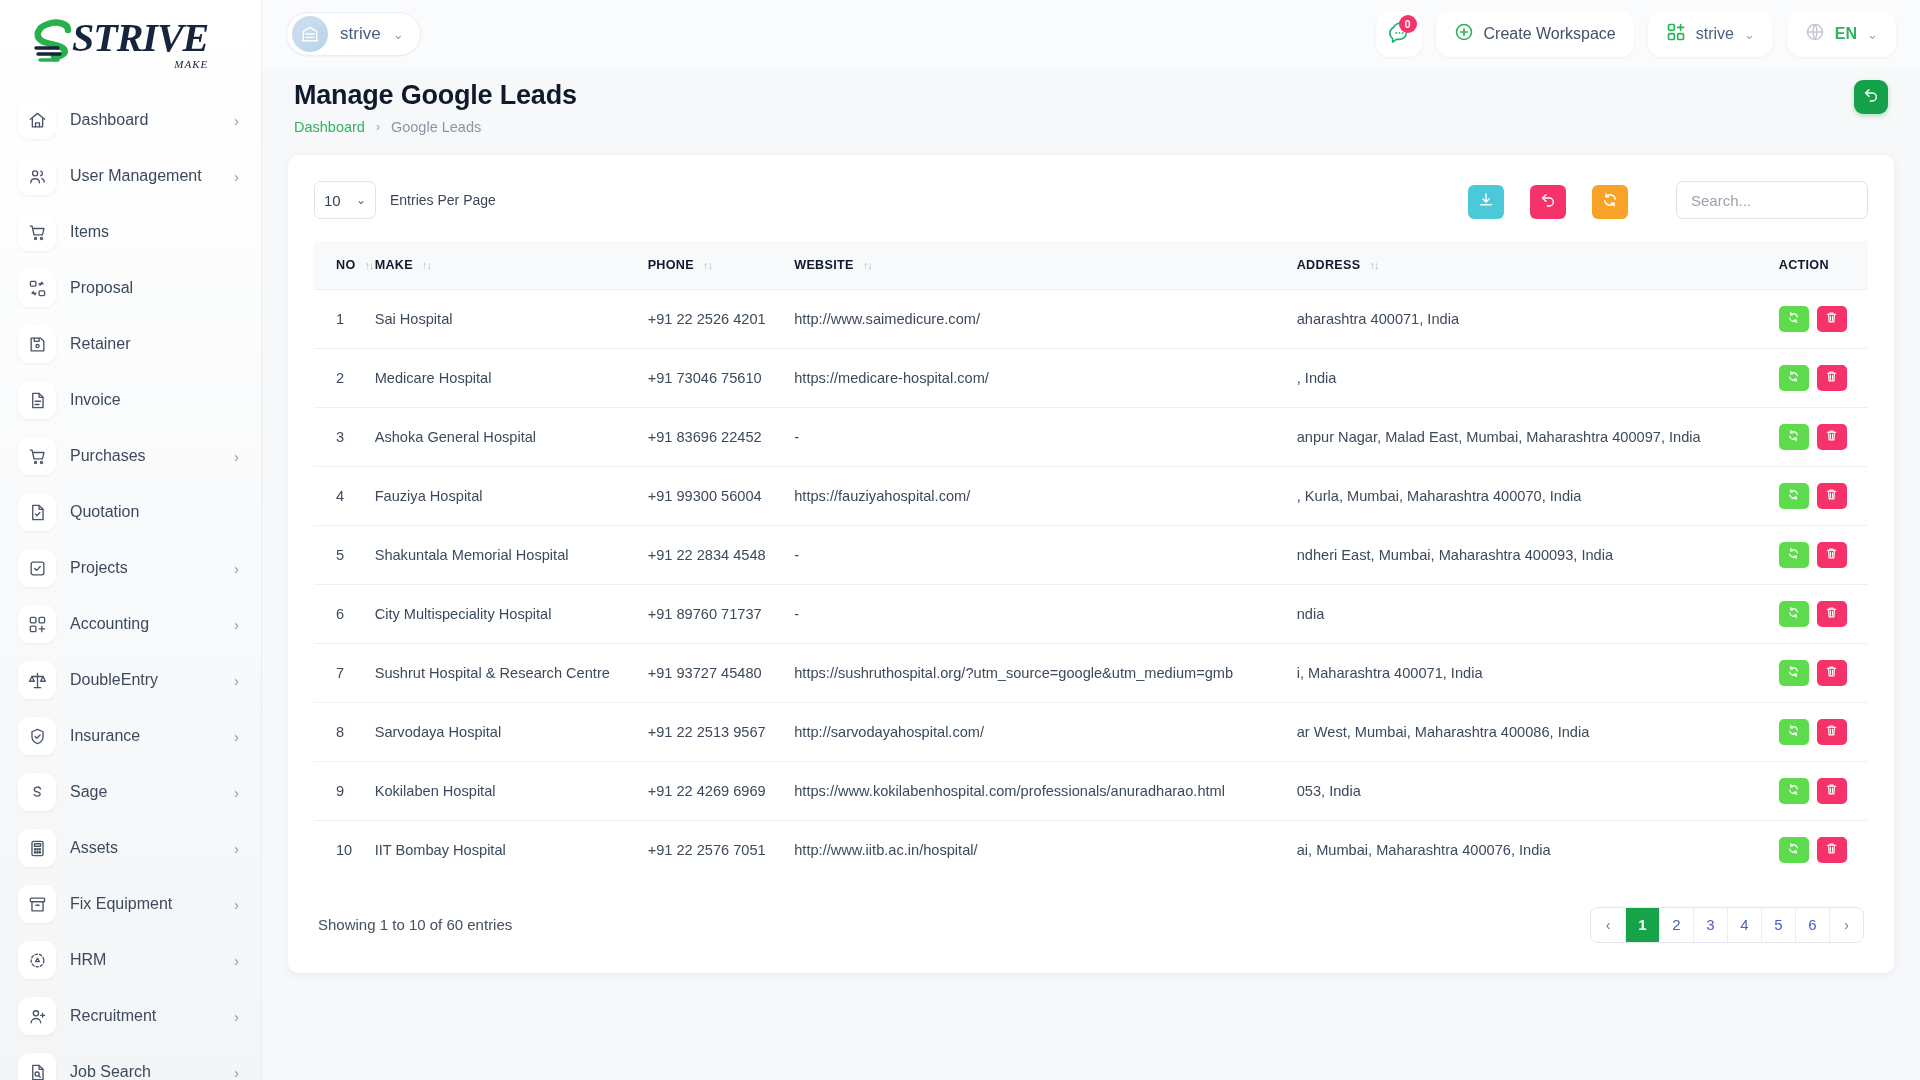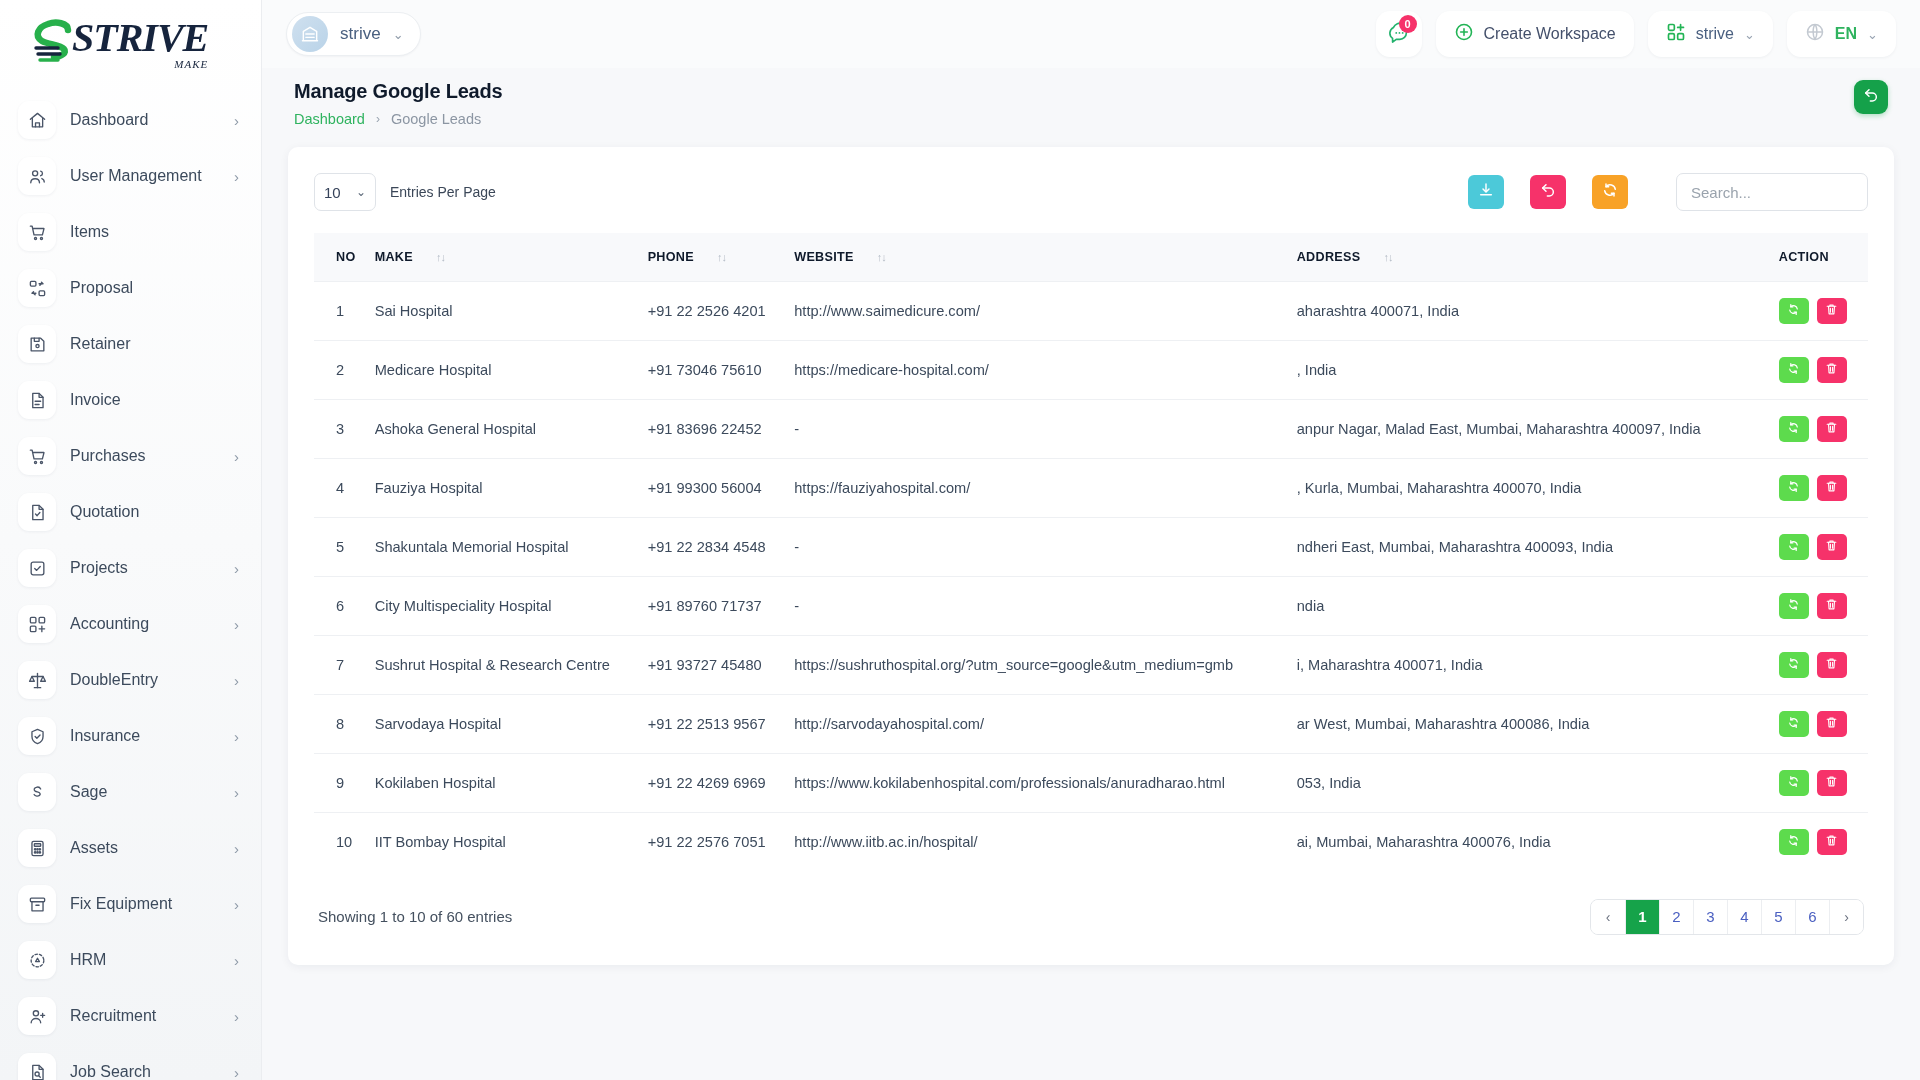--- a/index.html
+++ b/index.html
@@ -89,21 +89,21 @@
     white-space:nowrap;
   }
   .pill-btn svg { width:20px;height:20px; flex:0 0 20px; }
   .pill-btn .sel { color:#4a6080; }
   .pill-btn .chev { color:#98a3b2; font-size:13px; }
   .lang-code { color:#2fb35f; font-weight:600; font-size:16px; }
 
   
   .content { flex:1 1 auto; padding: 4px 26px 0 26px; min-height:0; }
   .page-head { display:flex; align-items:flex-start; justify-content:space-between; padding: 8px 6px 0 6px; }
-  .page-title { font-size:20px; font-weight:700; color:#0f1a2b; letter-spacing:-0.2px; }
+  .page-title { font-size:27px; font-weight:700; color:#0f1a2b; letter-spacing:-0.2px; }
   .crumbs { margin-top:8px; font-size:14.5px; display:flex; align-items:center; gap:11px; }
   .crumb-link { color:#2fb35f; cursor:pointer; }
   .crumb-sep { color:#9aa4b1; font-size:12px; }
   .crumb-cur { color:#8c96a3; }
   .back-btn {
     width:34px;height:34px;border-radius:9px;background:#15a14a;color:#fff;
     display:flex;align-items:center;justify-content:center;cursor:pointer;
     box-shadow:0 2px 5px rgba(21,161,74,.3);
   }
   .back-btn svg{width:16px;height:16px;}
@@ -116,39 +116,39 @@
   .card-tools { display:flex; align-items:center; justify-content:space-between; }
   .epp { display:flex; align-items:center; gap:14px; }
   .epp-select {
     width:62px;height:38px;border:1px solid #dfe3e8;border-radius:7px;
     display:flex;align-items:center;justify-content:space-between;padding:0 9px;
     font-size:15px;color:#36435a;cursor:pointer;background:#fff;
   }
   .epp-select .chev{color:#5b6878;font-size:12px;}
   .epp-label{font-size:14px;color:#3b4758;}
 
-  .tools-right{display:flex;align-items:center;gap:26px;}
+  .tools-right{display:flex;align-items:flex-end;gap:26px;}
   .sq-btn{width:36px;height:34px;border-radius:6px;display:flex;align-items:center;
     justify-content:center;cursor:pointer;color:#fff;}
   .sq-btn svg{width:16px;height:16px;}
   .search-box{
     width:192px;height:38px;border:1px solid #dfe3e8;border-radius:7px;
     display:flex;align-items:center;padding:0 14px;margin-left:22px;
   }
   .search-box input{border:0;outline:0;font-size:15px;color:#36435a;width:100%;
     font-family:"Liberation Sans",sans-serif;background:transparent;}
   .search-box input::placeholder{color:#9aa3ad;}
 
   table { width:100%; border-collapse: collapse; margin-top: 22px; table-layout: fixed; }
   thead th {
     background:#f8f9fb; font-size:12.6px; font-weight:700; color:#0f1a2b;
     letter-spacing:.3px; text-align:left; padding:16px 0 16px 0; height:48px;
     white-space:nowrap;
   }
-  thead th .th-in{display:flex;align-items:center;gap:23px;}
+  thead th .th-in{display:flex;align-items:center;gap:9px;}
   .sort-ico{color:#b4bcc6;font-size:11px;letter-spacing:-1px;}
   .th-pad-l{padding-left:22px;}
   tbody td {
     font-size:14.6px; color:#3c4a5c; padding:16px 0; height:53px;
     border-top:1px solid #eef0f3; vertical-align:middle;
     white-space:nowrap; overflow:hidden;
   }
   tbody tr:first-child td { border-top:1px solid #eef0f3; }
   .td-pad-l{padding-left:22px;}
   .col-no{width:60px;}

